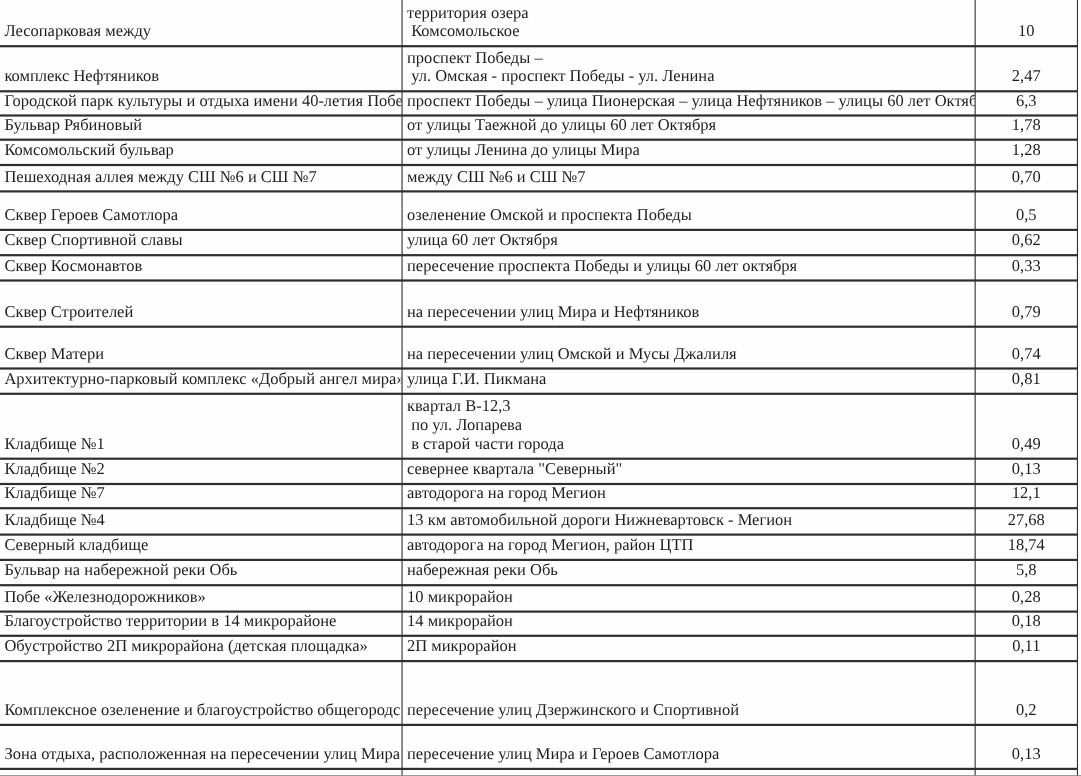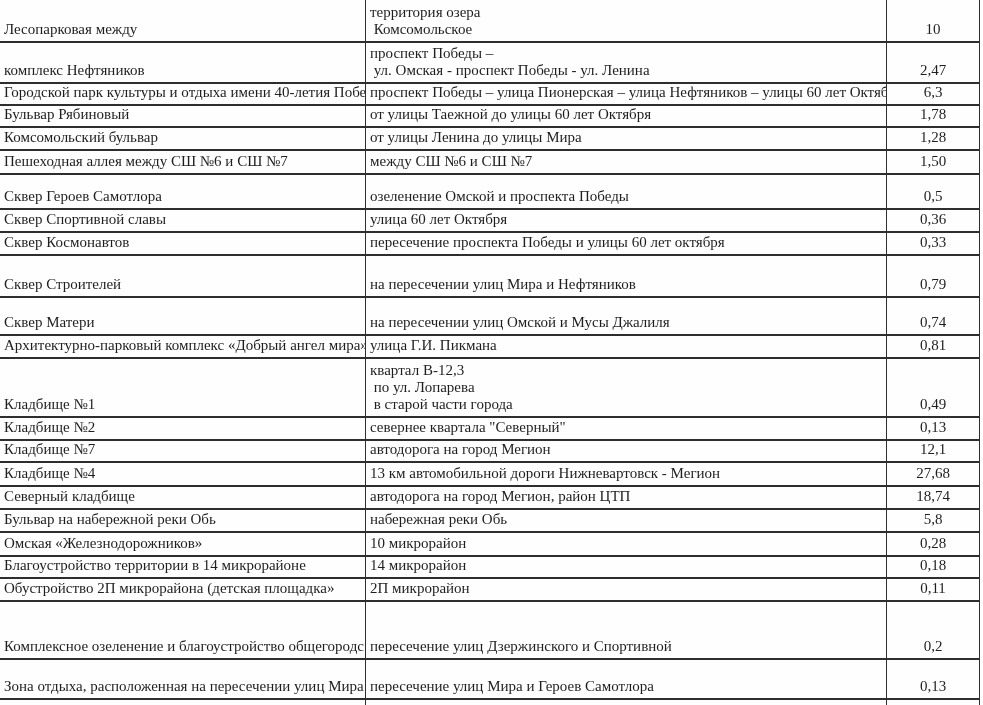--- a/index.html
+++ b/index.html
@@ -60,31 +60,31 @@
     <div class="c v">1,78</div>
   </div>
   <div class="row">
     <div class="c">Комсомольский бульвар</div>
     <div class="c">от улицы Ленина до улицы Мира</div>
     <div class="c v">1,28</div>
   </div>
   <div class="row">
     <div class="c">Пешеходная аллея между СШ №6 и СШ №7</div>
     <div class="c">между СШ №6 и СШ №7</div>
-    <div class="c v">1,50</div>
+    <div class="c v">0,70</div>
   </div>
   <div class="row">
     <div class="c">Сквер Героев Самотлора</div>
     <div class="c">озеленение Омской и проспекта Победы</div>
     <div class="c v">0,5</div>
   </div>
   <div class="row">
     <div class="c">Сквер Спортивной славы</div>
     <div class="c">улица 60 лет Октября</div>
-    <div class="c v">0,36</div>
+    <div class="c v">0,62</div>
   </div>
   <div class="row">
     <div class="c">Сквер Космонавтов</div>
     <div class="c">пересечение проспекта Победы и улицы 60 лет октября</div>
     <div class="c v">0,33</div>
   </div>
   <div class="row">
     <div class="c">Сквер Строителей</div>
     <div class="c">на пересечении улиц Мира и Нефтяников</div>
     <div class="c v">0,79</div>
@@ -125,21 +125,21 @@
     <div class="c">Северный кладбище</div>
     <div class="c">автодорога на город Мегион, район ЦТП</div>
     <div class="c v">18,74</div>
   </div>
   <div class="row">
     <div class="c">Бульвар на набережной реки Обь</div>
     <div class="c">набережная реки Обь</div>
     <div class="c v">5,8</div>
   </div>
   <div class="row">
-    <div class="c">Омская «Железнодорожников»</div>
+    <div class="c">Побе «Железнодорожников»</div>
     <div class="c">10 микрорайон</div>
     <div class="c v">0,28</div>
   </div>
   <div class="row">
     <div class="c">Благоустройство территории в 14 микрорайоне</div>
     <div class="c">14 микрорайон</div>
     <div class="c v">0,18</div>
   </div>
   <div class="row">
     <div class="c">Обустройство 2П микрорайона (детская площадка»</div>

